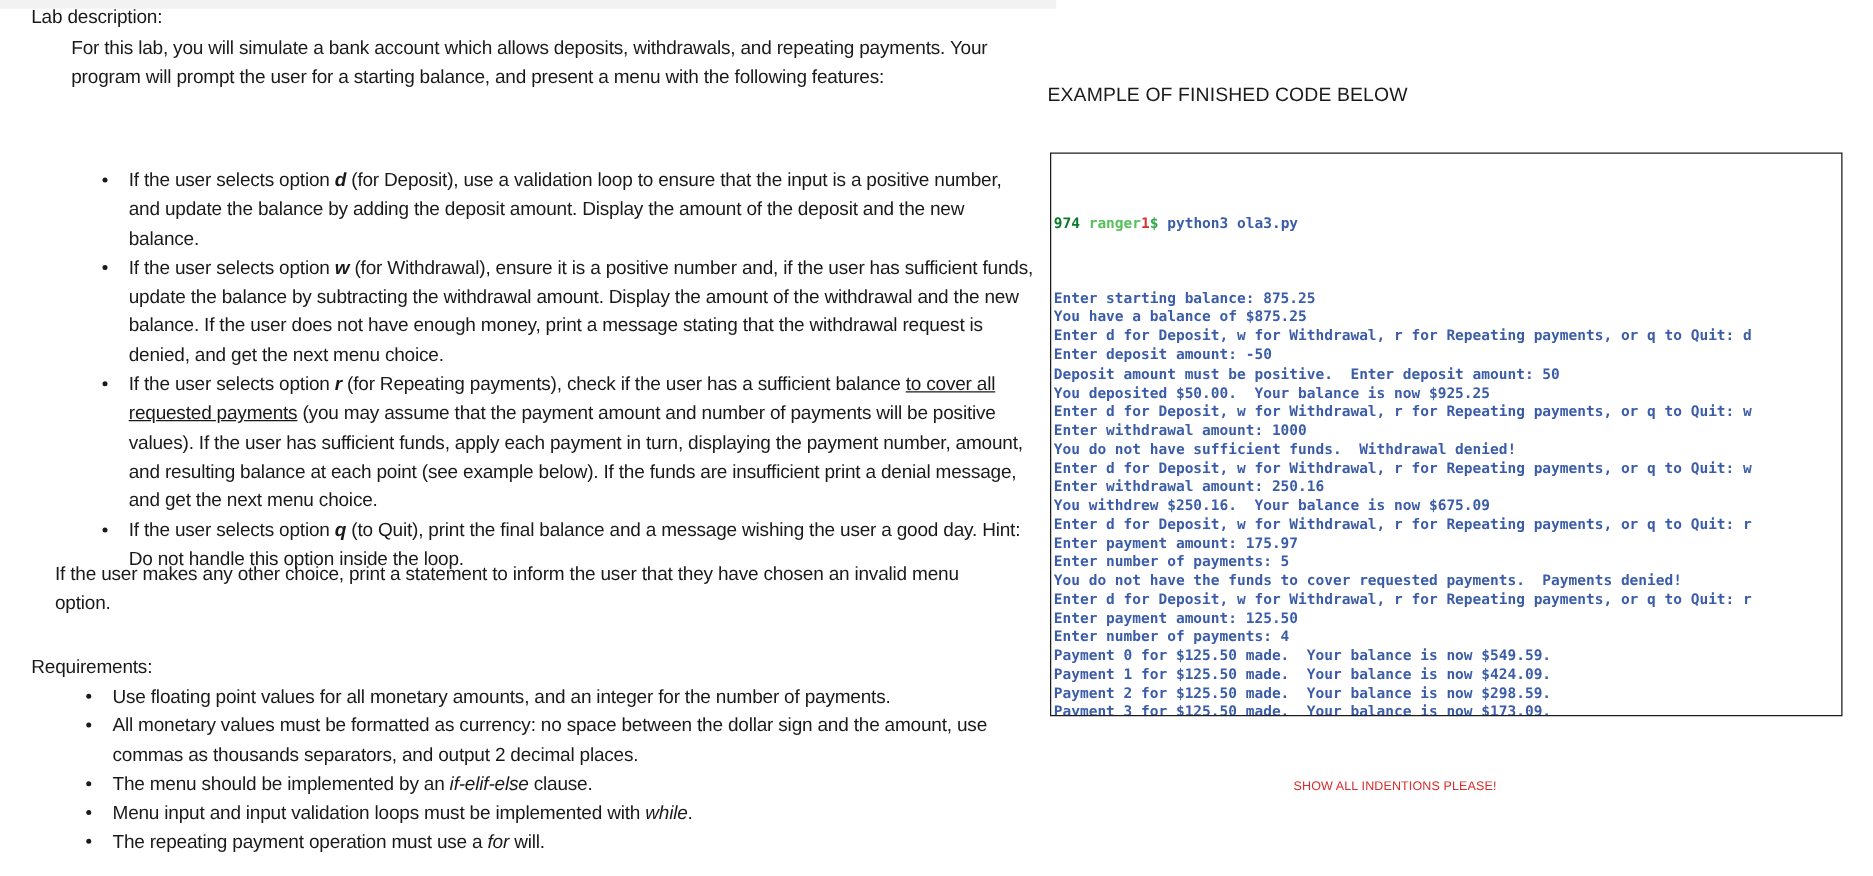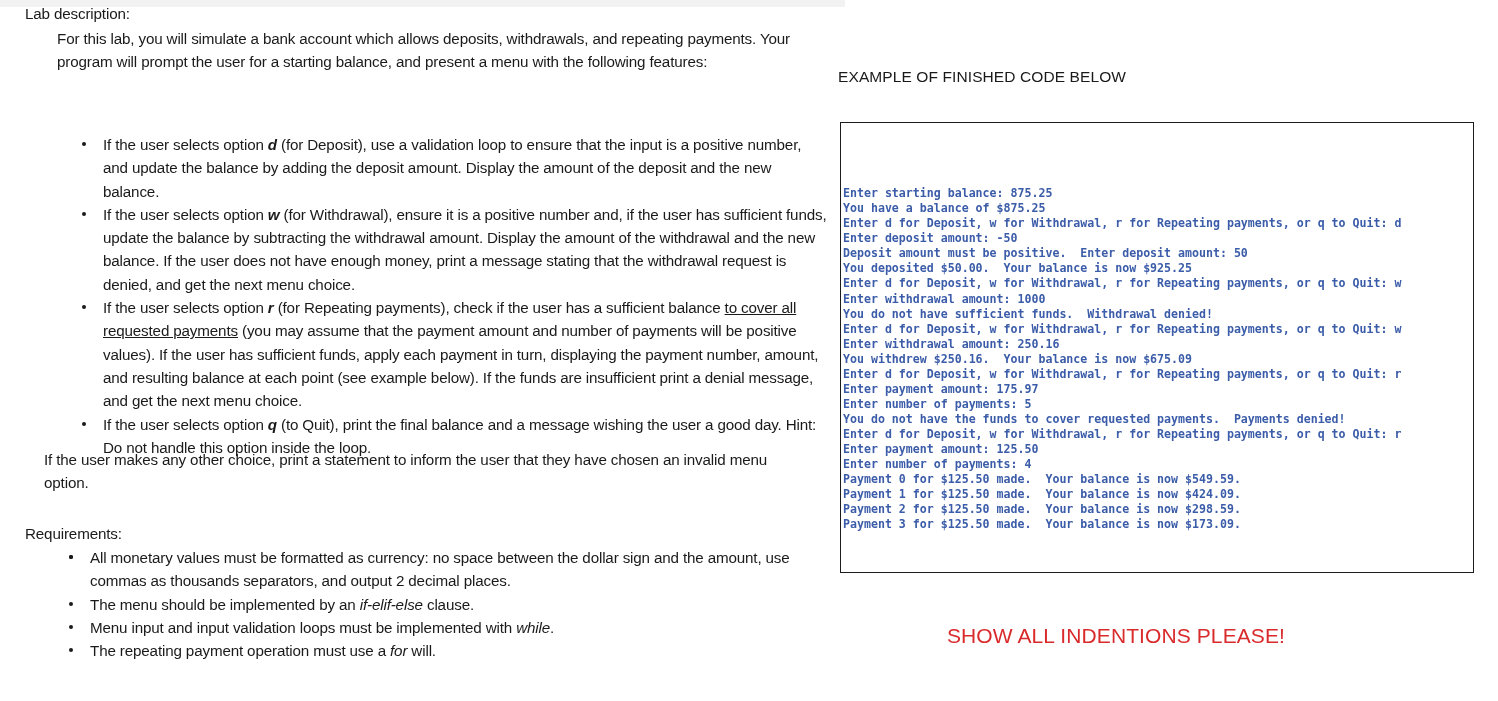--- a/index.html
+++ b/index.html
@@ -170,21 +170,21 @@
   .c-one   { color: #d0342c; font-weight: bold; }
   .c-dollar{ color: #2faa4a; font-weight: bold; }
 
   #show-indentions {
     position: absolute;
     left: 838px;
     top: 624px;
     width: 556px;
     text-align: center;
     font-family: "Liberation Sans", sans-serif;
-    font-size: 21px;
+    font-size: 10px;
     color: #d92b2b;
     letter-spacing: 0.1px;
   }
 </style>
 </head>
 <body>
 
 <div id="top-band"></div>
 
 <div id="doc-column">
@@ -207,21 +207,21 @@
       <span class="bullet-dot"></span><span>If the user selects option </span><span class="bold-opt">q</span><span> (to Quit), print the final balance and a message wishing the user a good day.  Hint: Do not handle this option inside the loop.</span>
     </li>
   </ul>
 
   <div id="other-choice-para" class="doc-text">If the user makes any other choice, print a statement to inform the user that they have chosen an invalid menu option.</div>
 
   <div id="requirements-heading" class="doc-text">Requirements:</div>
 
   <ul id="req-bullets" class="doc-text">
     <li>
-      <span class="bullet-dot"></span>
+      <span class="bullet-dot"></span><span>Use floating point values for all monetary amounts, and an integer for the number of payments.</span>
     </li>
     <li>
       <span class="bullet-dot"></span><span>All monetary values must be formatted as currency: no space between the dollar sign and the amount, use commas as thousands separators, and output 2 decimal places.</span>
     </li>
     <li>
       <span class="bullet-dot"></span><span>The menu should be implemented by an </span><span class="italic-kw">if-elif-else</span><span> clause.</span>
     </li>
     <li>
       <span class="bullet-dot"></span><span>Menu input and input validation loops must be implemented with </span><span class="italic-kw">while</span><span>.</span>
     </li>
@@ -230,20 +230,22 @@
     </li>
   </ul>
 
 </div>
 
 <div id="example-heading">EXAMPLE OF FINISHED CODE BELOW</div>
 
 <div id="terminal-window">
   <div id="terminal-body">
 
+    <div class="term-line"><span class="c-num">974</span><span> </span><span class="c-user">ranger</span><span class="c-one">1</span><span class="c-dollar">$</span><span class="c-blue"> python3 ola3.py</span>
+    </div>
 
     <div id="terminal-lines"><div class="term-line"><span class="c-blue">Enter starting balance: 875.25</span></div><div class="term-line"><span class="c-blue">You have a balance of $875.25</span></div><div class="term-line"><span class="c-blue">Enter d for Deposit, w for Withdrawal, r for Repeating payments, or q to Quit: d</span></div><div class="term-line"><span class="c-blue">Enter deposit amount: -50</span></div><div class="term-line"><span class="c-blue">Deposit amount must be positive.  Enter deposit amount: 50</span></div><div class="term-line"><span class="c-blue">You deposited $50.00.  Your balance is now $925.25</span></div><div class="term-line"><span class="c-blue">Enter d for Deposit, w for Withdrawal, r for Repeating payments, or q to Quit: w</span></div><div class="term-line"><span class="c-blue">Enter withdrawal amount: 1000</span></div><div class="term-line"><span class="c-blue">You do not have sufficient funds.  Withdrawal denied!</span></div><div class="term-line"><span class="c-blue">Enter d for Deposit, w for Withdrawal, r for Repeating payments, or q to Quit: w</span></div><div class="term-line"><span class="c-blue">Enter withdrawal amount: 250.16</span></div><div class="term-line"><span class="c-blue">You withdrew $250.16.  Your balance is now $675.09</span></div><div class="term-line"><span class="c-blue">Enter d for Deposit, w for Withdrawal, r for Repeating payments, or q to Quit: r</span></div><div class="term-line"><span class="c-blue">Enter payment amount: 175.97</span></div><div class="term-line"><span class="c-blue">Enter number of payments: 5</span></div><div class="term-line"><span class="c-blue">You do not have the funds to cover requested payments.  Payments denied!</span></div><div class="term-line"><span class="c-blue">Enter d for Deposit, w for Withdrawal, r for Repeating payments, or q to Quit: r</span></div><div class="term-line"><span class="c-blue">Enter payment amount: 125.50</span></div><div class="term-line"><span class="c-blue">Enter number of payments: 4</span></div><div class="term-line"><span class="c-blue">Payment 0 for $125.50 made.  Your balance is now $549.59.</span></div><div class="term-line"><span class="c-blue">Payment 1 for $125.50 made.  Your balance is now $424.09.</span></div><div class="term-line"><span class="c-blue">Payment 2 for $125.50 made.  Your balance is now $298.59.</span></div><div class="term-line"><span class="c-blue">Payment 3 for $125.50 made.  Your balance is now $173.09.</span></div></div>
 
     
 
   </div>
 </div>
 
 <div id="show-indentions" style="color: rgb(217, 43, 43);">SHOW ALL INDENTIONS PLEASE!</div>
 

